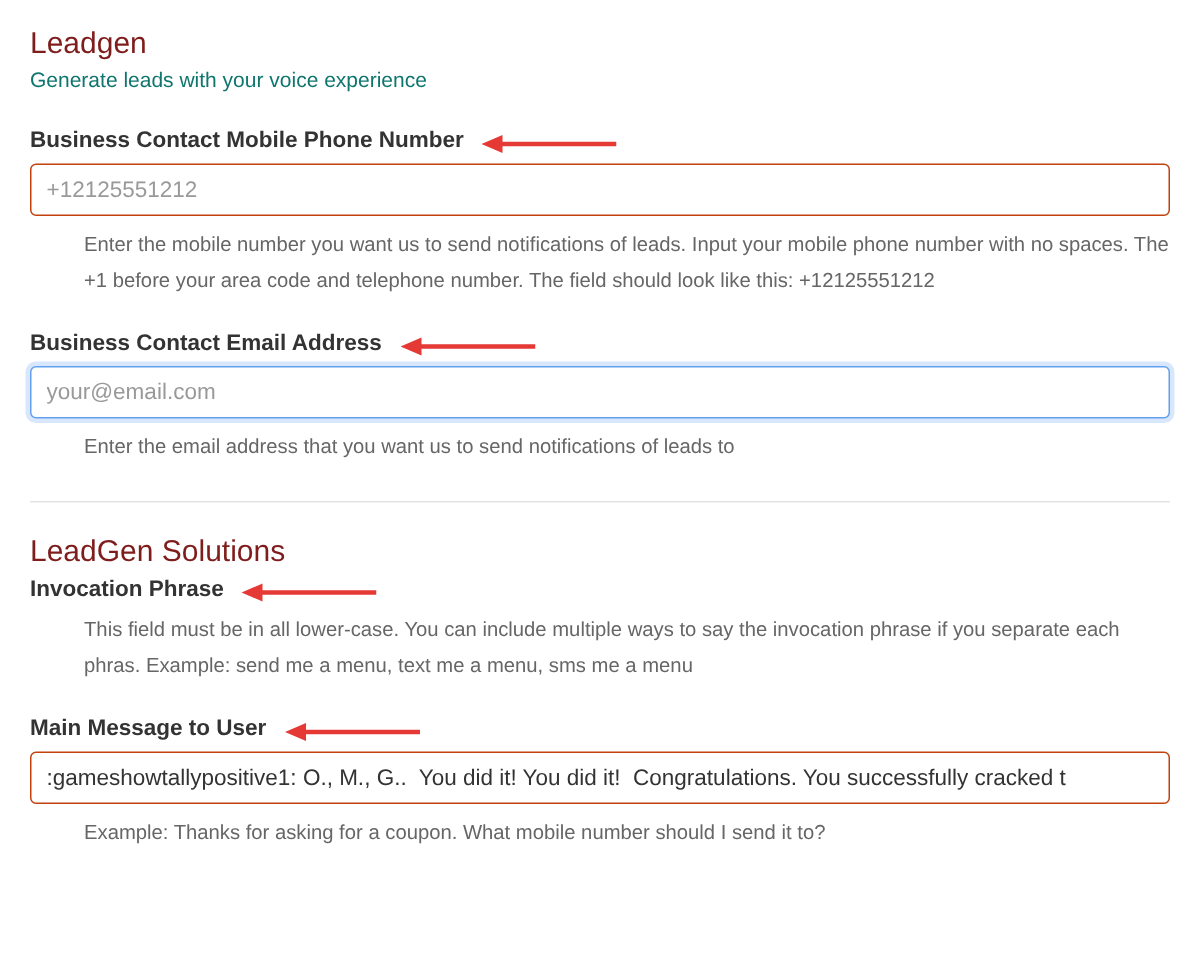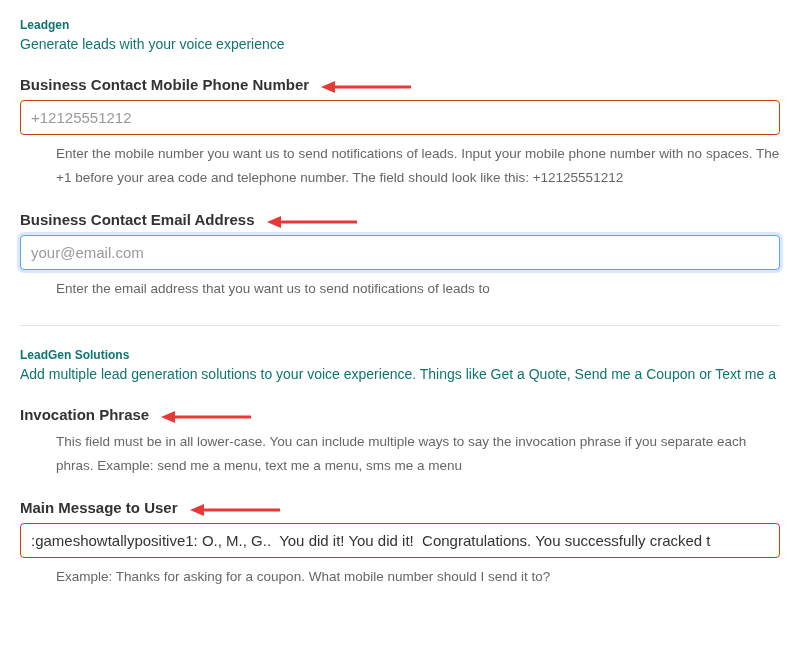--- a/index.html
+++ b/index.html
@@ -9,23 +9,23 @@
     }
     body {
       font-family: -apple-system, BlinkMacSystemFont, "Segoe UI", Helvetica, Arial, sans-serif;
       color: #333;
       background: #fff;
       padding: 18px 20px 20px 20px;
       width: 800px;
       overflow: hidden;
     }
     .section-title {
-      font-size: 12px;
-      font-weight: 700;
-      color: #0f766e;
+      font-size: 20px;
+      font-weight: 400;
+      color: #7f1d1d;
       margin-bottom: 4px;
     }
     .section-subtitle {
       font-size: 14px;
       color: #0f766e;
       margin-bottom: 24px;
     }
     .field-group {
       margin-bottom: 22px;
     }
@@ -111,21 +111,20 @@
     </div>
     <input type="text" class="text-input focused" placeholder="your@email.com" style="">
     <p class="help-text">Enter the email address that you want us to send notifications of leads to</p>
   </div>
 </div>
 
 <hr class="divider">
 
 <div>
   <h2 class="section-title">LeadGen Solutions</h2>
-  <p class="section-subtitle">Add multiple lead generation solutions to your voice experience. Things like Get a Quote, Send me a Coupon or Text me a</p>
 
   <div class="field-group">
     <div class="field-label-row">
       <label class="field-label">Invocation Phrase</label>
       <span class="arrow-annotation">
         <svg width="90" height="14" viewBox="0 0 90 14">
           <line x1="12" y1="7" x2="90" y2="7" stroke="#e53935" stroke-width="3"></line>
           <polygon points="0,7 14,1 14,13" fill="#e53935"></polygon>
         </svg>
       </span>

